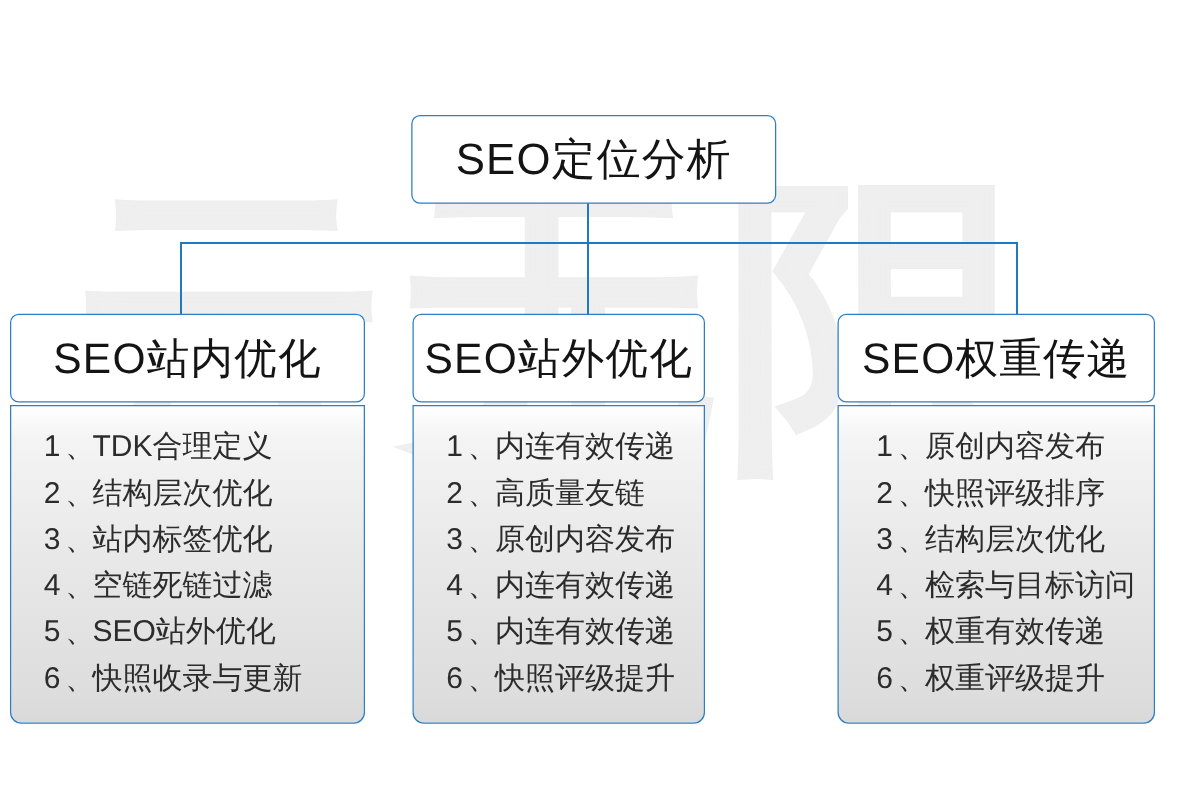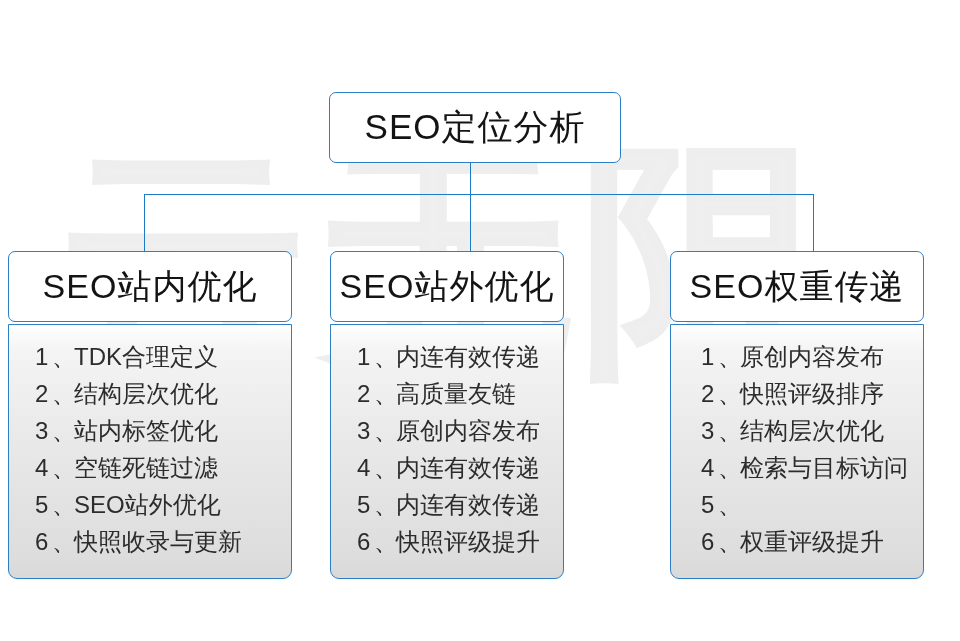--- a/index.html
+++ b/index.html
@@ -274,20 +274,21 @@
           <span class="item-text">结构层次优化</span>
         </div>
         <div class="item-row">
           <span class="item-index">4</span>
           <span class="item-sep">、</span>
           <span class="item-text">检索与目标访问</span>
         </div>
         <div class="item-row">
           <span class="item-index">5</span>
           <span class="item-sep">、</span>
+          <span class="item-text">权重有效传递</span>
         </div>
         <div class="item-row">
           <span class="item-index">6</span>
           <span class="item-sep">、</span>
           <span class="item-text">权重评级提升</span>
         </div>
       </div>
     </div>
   </div>
 

